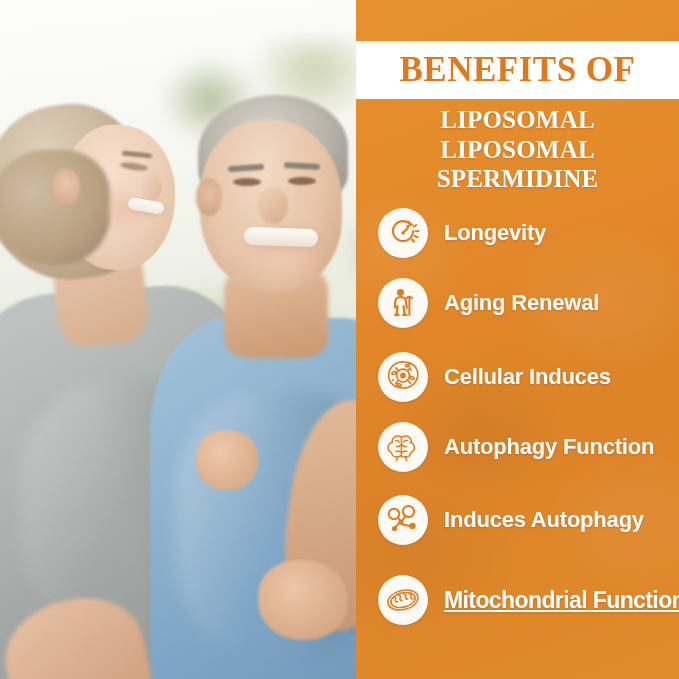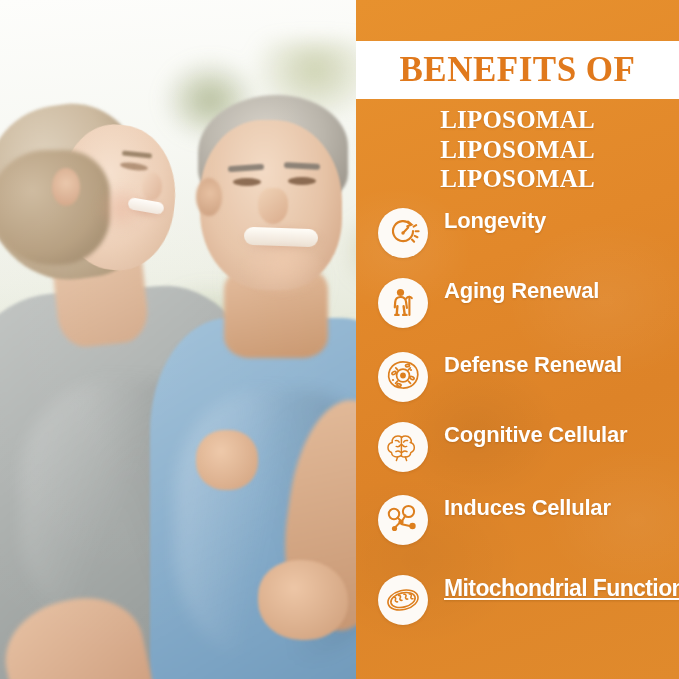--- a/index.html
+++ b/index.html
@@ -129,21 +129,21 @@
               font-size:35px;letter-spacing:.5px;color:#E0791C;white-space:nowrap;}
 
   .subtitle{position:absolute;left:8px;top:105px;width:307px;text-align:center;
             font-family:"Liberation Serif",serif;font-weight:bold;color:#ffffff;
             font-size:25px;line-height:1.18;letter-spacing:.2px;
             text-shadow:0 1px 2px rgba(120,60,0,.25);}
   .subtitle .l2{display:block;}
 
   
   .rows{position:absolute;left:0;top:0;width:323px;height:679px;}
-  .row{position:absolute;left:22px;display:flex;align-items:flex-start;gap:16px;}
+  .row{position:absolute;left:22px;display:flex;align-items:center;gap:16px;}
   .ico{width:50px;height:50px;border-radius:50%;background:#fdfaf6;flex:0 0 50px;
        display:flex;align-items:center;justify-content:center;
        box-shadow:0 1px 3px rgba(120,60,0,.18);}
   .ico svg{display:block;}
   .rowlabel{font-family:"Liberation Sans",sans-serif;font-weight:bold;color:#ffffff;
             font-size:22px;letter-spacing:-.2px;white-space:nowrap;
             text-shadow:0 1px 2px rgba(120,60,0,.28);}
   .rowlabel.small{font-size:23px;letter-spacing:-.6px;text-decoration:underline;}
 </style>
 </head>
@@ -196,21 +196,21 @@
   </div>
 
   <div class="panel">
 
     <div class="band">
       <div class="band-title">BENEFITS OF</div>
     </div>
 
     <div class="subtitle">
       <span>LIPOSOMAL LIPOSOMAL</span>
-      <span class="l2">LIPOSOMAL</span>
+      <span class="l2">SPERMIDINE</span>
     </div>
 
     <div class="rows">
 
       <div class="row" style="top:208px">
         <div class="ico">
           <svg width="34" height="34" viewBox="0 0 34 34" fill="none" stroke="#DD7F1E" stroke-width="2.1" stroke-linecap="round">
             <path d="M24.5 8.5A10 10 0 1 0 27 15"></path>
             <path d="M22 5.5l3.6 3.2-4.3 1.6"></path>
             <path d="M17 17l5.2-5.4"></path>
@@ -244,51 +244,51 @@
             <circle cx="18" cy="16.5" r="2.9" fill="#DD7F1E" stroke="none"></circle>
             <path d="M12.6 10.9l-1.8-2M23.4 10.9l1.9-2M12.6 22.2l-2 2.1M23.4 22.2l2.1 2.1"></path>
             <ellipse cx="9" cy="14" rx="2.2" ry="1.3" transform="rotate(-30 9 14)"></ellipse>
             <ellipse cx="27" cy="19" rx="2.2" ry="1.3" transform="rotate(25 27 19)"></ellipse>
             <ellipse cx="14" cy="26" rx="2.1" ry="1.2" transform="rotate(15 14 26)"></ellipse>
             <ellipse cx="22.5" cy="6.5" rx="2" ry="1.2" transform="rotate(-12 22.5 6.5)"></ellipse>
             <circle cx="8" cy="21" r="1.1" fill="#DD7F1E" stroke="none"></circle>
             <circle cx="26" cy="11" r="1.1" fill="#DD7F1E" stroke="none"></circle>
           </svg>
         </div>
-        <div class="rowlabel">Defense Renewal</div>
+        <div class="rowlabel">Cellular Induces</div>
       </div>
 
       <div class="row" style="top:422px">
         <div class="ico">
           <svg width="36" height="34" viewBox="0 0 36 34" fill="none" stroke="#DD7F1E" stroke-width="1.5" stroke-linecap="round" stroke-linejoin="round">
             <path d="M7.2 12.5c-2.6.6-4.2 2.6-4.2 5 0 2.3 1.4 4.2 3.5 5 .3 2.6 2.6 4.5 5.6 4.5 1.5 0 2.9-.5 3.9-1.3"></path>
             <path d="M16 25.7c1 .9 2.5 1.4 4.1 1.4 3 0 5.4-1.9 5.7-4.5 2.1-.8 3.5-2.7 3.5-5 0-2.4-1.6-4.4-4.1-5"></path>
             <path d="M7.2 12.5C6.6 9.2 9 6 12.9 6c1.5 0 2.8.5 3.8 1.3"></path>
             <path d="M16.7 7.3C17.7 6.5 19 6 20.5 6c3.9 0 6.4 3.2 5.7 6.5"></path>
             <path d="M16.4 7v19"></path>
             <path d="M10.4 10.6c1.5-.4 3.1.2 3.8 1.5M11.2 16.4c1.6.5 3.6-.2 4.3-1.6M10.9 21.6c1.4-.9 3.3-.7 4.4.5"></path>
             <path d="M22.5 10.6c-1.6-.4-3.2.2-3.9 1.5M21.7 16.4c-1.6.5-3.6-.2-4.3-1.6M22 21.6c-1.4-.9-3.3-.7-4.4.5"></path>
             <path d="M12.6 26.9l-1.2 3.6M20.4 26.9l1.2 3.6"></path>
           </svg>
         </div>
-        <div class="rowlabel">Cognitive Cellular</div>
+        <div class="rowlabel">Autophagy Function</div>
       </div>
 
       <div class="row" style="top:495px">
         <div class="ico">
           <svg width="34" height="32" viewBox="0 0 34 32" fill="none" stroke="#DD7F1E" stroke-width="2" stroke-linecap="round">
             <circle cx="8" cy="10" r="5.2"></circle>
             <circle cx="22.5" cy="7.5" r="5.6"></circle>
             <circle cx="15" cy="18" r="2.6" fill="#DD7F1E" stroke="none"></circle>
             <circle cx="8.5" cy="24.5" r="2.6" fill="#DD7F1E" stroke="none"></circle>
             <circle cx="26.5" cy="22" r="3.2" fill="#DD7F1E" stroke="none"></circle>
             <path d="M11.6 13.6l2.6 2.6M19.4 11.4l-3 5M15.9 20.2l9 2M13 19.4l-3.2 3.3"></path>
           </svg>
         </div>
-        <div class="rowlabel">Induces Cellular</div>
+        <div class="rowlabel">Induces Autophagy</div>
       </div>
 
       <div class="row" style="top:575px">
         <div class="ico">
           <svg width="36" height="30" viewBox="0 0 36 30" fill="none" stroke="#DD7F1E" stroke-width="1.6" stroke-linecap="round" stroke-linejoin="round">
             <ellipse cx="18" cy="15" rx="15.3" ry="9.6" transform="rotate(-14 18 15)"></ellipse>
             <ellipse cx="18" cy="15" rx="12.4" ry="7.1" transform="rotate(-14 18 15)"></ellipse>
             <path d="M8.6 12.2c1.6-.4 2.6.9 1.9 2.3-.7 1.4.4 2.7 2 2.2"></path>
             <path d="M13.6 10.4c1.7-.2 2.5 1.2 1.6 2.5-.9 1.3.1 2.7 1.7 2.4"></path>
             <path d="M19 9.3c1.7-.3 2.6 1 1.8 2.4-.8 1.4.3 2.7 1.9 2.3"></path>

